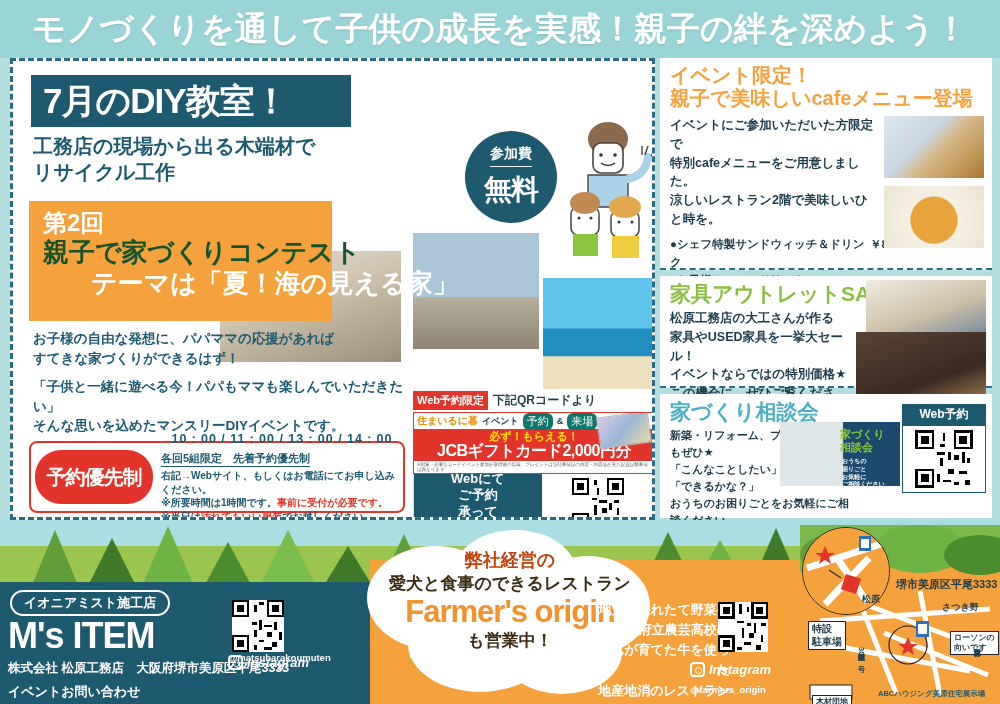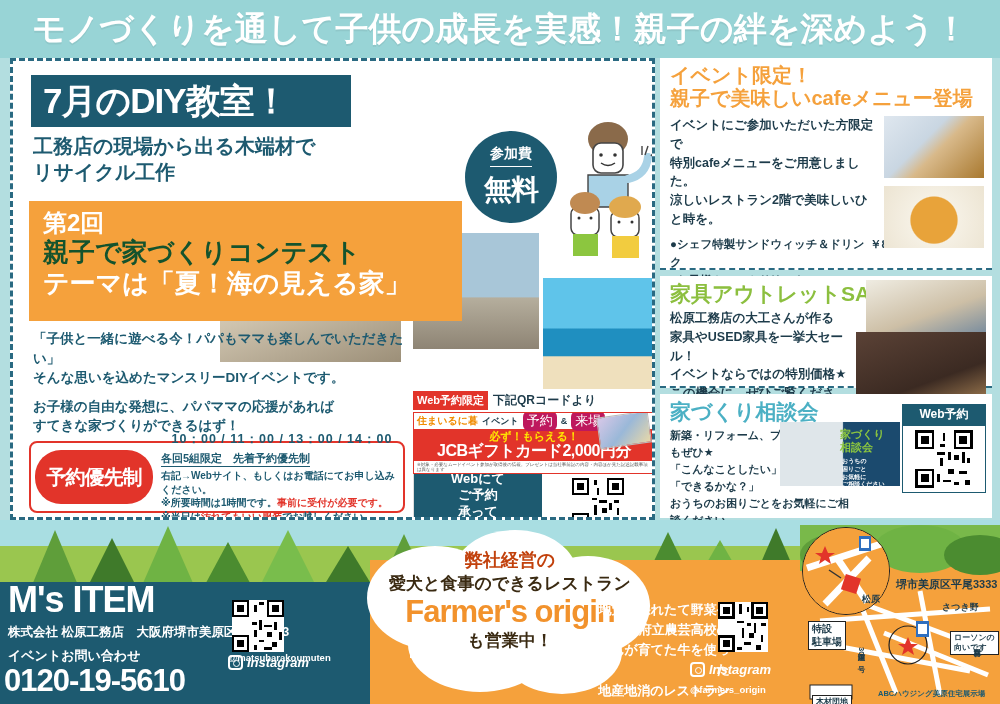--- a/index.html
+++ b/index.html
@@ -34,26 +34,26 @@
   .title-box {
     position: absolute; left: 18px; top: 14px; width: 320px; height: 52px;
     background: #1d5a70; display: flex; align-items: center; padding-left: 12px;
   }
   .title-box span { color: #fff; font-size: 35px; font-weight: bold; letter-spacing: -1px; white-space: nowrap;}
   .subtitle {
     position: absolute; left: 20px; top: 72px; width: 400px;
     color: #1d5a70; font-size: 20px; font-weight: bold; line-height: 1.3;
   }
   .orange-box {
-    position: absolute; left: 16px; top: 140px; width: 433px; height: 120px;
+    position: absolute; left: 16px; top: 140px; width: 303px; height: 120px;
     background: #f5a13c; padding: 8px 0 0 14px;
   }
   .orange-box .l1 { color:#fff; font-size: 24px; font-weight: bold; line-height:1.15; }
   .orange-box .l2 { color:#14532d; font-size: 26px; font-weight: bold; line-height:1.2; white-space:nowrap;}
-  .orange-box .l3 { color:#fff; font-size: 26px; font-weight: bold; line-height:1.2; white-space:nowrap;}
+  .orange-box .l3 { color:#fff; font-size: 26px; font-weight: bold; line-height:1.2; white-space:nowrap;margin-left:48px;}
 
   .body-copy {
     position: absolute; left: 20px; top: 268px; width: 390px;
     color: #1d5a70; font-size: 13.5px; font-weight: bold; line-height: 1.45;
   }
   .body-copy p { margin-bottom: 9px; }
 
   
   .resv {
     position: absolute; left: 16px; top: 380px; width: 376px; height: 72px;
@@ -108,21 +108,21 @@
   }
   .web-head { display:flex; align-items:center; gap:5px; margin-bottom:2px;}
   .web-tag { background:#e2342a; color:#fff; font-size:11px; font-weight:bold; padding:2px 4px;}
   .web-sub { color:#1d3b4a; font-size:12px; font-weight:bold;}
   .jcb {
     border: 1.5px solid #e2342a; width: 242px; height: 62px; position:relative; overflow:hidden;
   }
   .jcb-top { height:16px; background:#fff; display:flex; align-items:center; gap:4px; padding-left:3px;}
   .jcb-logo { color:#f08c00; font-size:10px; font-weight:bold;}
   .jcb-txt { color:#1d3b4a; font-size:9px; font-weight:bold;}
-  .jcb-pill { background:#be185d; color:#fff; font-size:13px; border-radius:6px; padding:1px 4px;}
+  .jcb-pill { background:#0f766e; color:#fff; font-size:11px; border-radius:6px; padding:1px 4px;}
   .jcb-red { background:#e2342a; height:32px; display:flex; flex-direction:column; align-items:center; justify-content:center; }
   .jcb-red .a { color:#ffe600; font-size:11px; font-weight:bold; line-height:1;}
   .jcb-red .b { color:#fff; font-size:16px; font-weight:bold; line-height:1.1; letter-spacing:-0.5px;}
   .jcb-fine { font-size:4.5px; color:#555; padding:1px 3px; line-height:1.2;}
   .jcb-card { position:absolute; right:4px; top:1px; width:52px; height:32px; background:linear-gradient(135deg,#d8c8e8,#9ab8d8,#e8d8a8); border:1px solid #bbb; transform:rotate(-8deg);}
   .web-bottom { display:flex; height:60px; border:1px solid #ddd; border-top:none;}
   .web-left { width: 128px; background:#1d5a70; color:#fff; display:flex; align-items:center; justify-content:center; text-align:center; font-size:13px; font-weight:bold; line-height:1.25;}
   .qr { background:#fff; display:flex; align-items:center; justify-content:center; flex:1;}
 
   
@@ -209,24 +209,24 @@
     <div class="subtitle" style="white-space:pre-line">工務店の現場から出る木端材で
 リサイクル工作</div>
 
     <div class="orange-box">
       <div class="l1">第2回</div>
       <div class="l2">親子で家づくりコンテスト</div>
       <div class="l3">テーマは「夏！海の見える家」</div>
     </div>
 
     <div class="body-copy">
+      <p style="white-space:pre-line">お子様の自由な発想に、パパママの応援があれば
+すてきな家づくりができるはず！</p>
       <p style="white-space:pre-line">「子供と一緒に遊べる今！パパもママも楽しんでいただきたい」
 そんな思いを込めたマンスリーDIYイベントです。</p>
-      <p style="white-space:pre-line">お子様の自由な発想に、パパママの応援があれば
-すてきな家づくりができるはず！</p>
       <p style="white-space:pre-line">作品はコンテスト形式で人気投票してグランプリ獲得者には
 親子で美味しいディナー（お食事券1万円）をプレゼント！</p>
     </div>
 
     <div class="free-circle">
       <div class="cap">参加費</div>
       <div class="val">無料</div>
     </div>
 
     <svg class="family" viewBox="0 0 110 140">
@@ -444,20 +444,21 @@
         <polygon points="905,74 932,28 959,74" fill="#5f9e3a"></polygon>
         <polygon points="950,68 978,14 1006,68" fill="#6fb344"></polygon>
       </g>
       <rect x="0" y="72" width="370" height="8" fill="#1d5a70"></rect>
       <rect x="370" y="66" width="630" height="14" fill="#f5a13c"></rect>
     </svg>
   </div>
 
   <div class="footer-right"></div>
   <div class="footer-left">
+    <div class="pill">イオニアミスト施工店</div>
     <div class="brand">M's ITEM</div>
     <div class="addr">株式会社 松原工務店　大阪府堺市美原区平尾3333</div>
     <div class="inq">イベントお問い合わせ</div>
     <div class="tel">0120-19-5610</div>
   </div>
 
   <div style="position:absolute; left:232px; top:600px;">
     <svg width="52" height="52" viewBox="0 0 21 21" shape-rendering="crispEdges">
       <rect width="21" height="21" fill="#fff"></rect>
       <g fill="#000">

